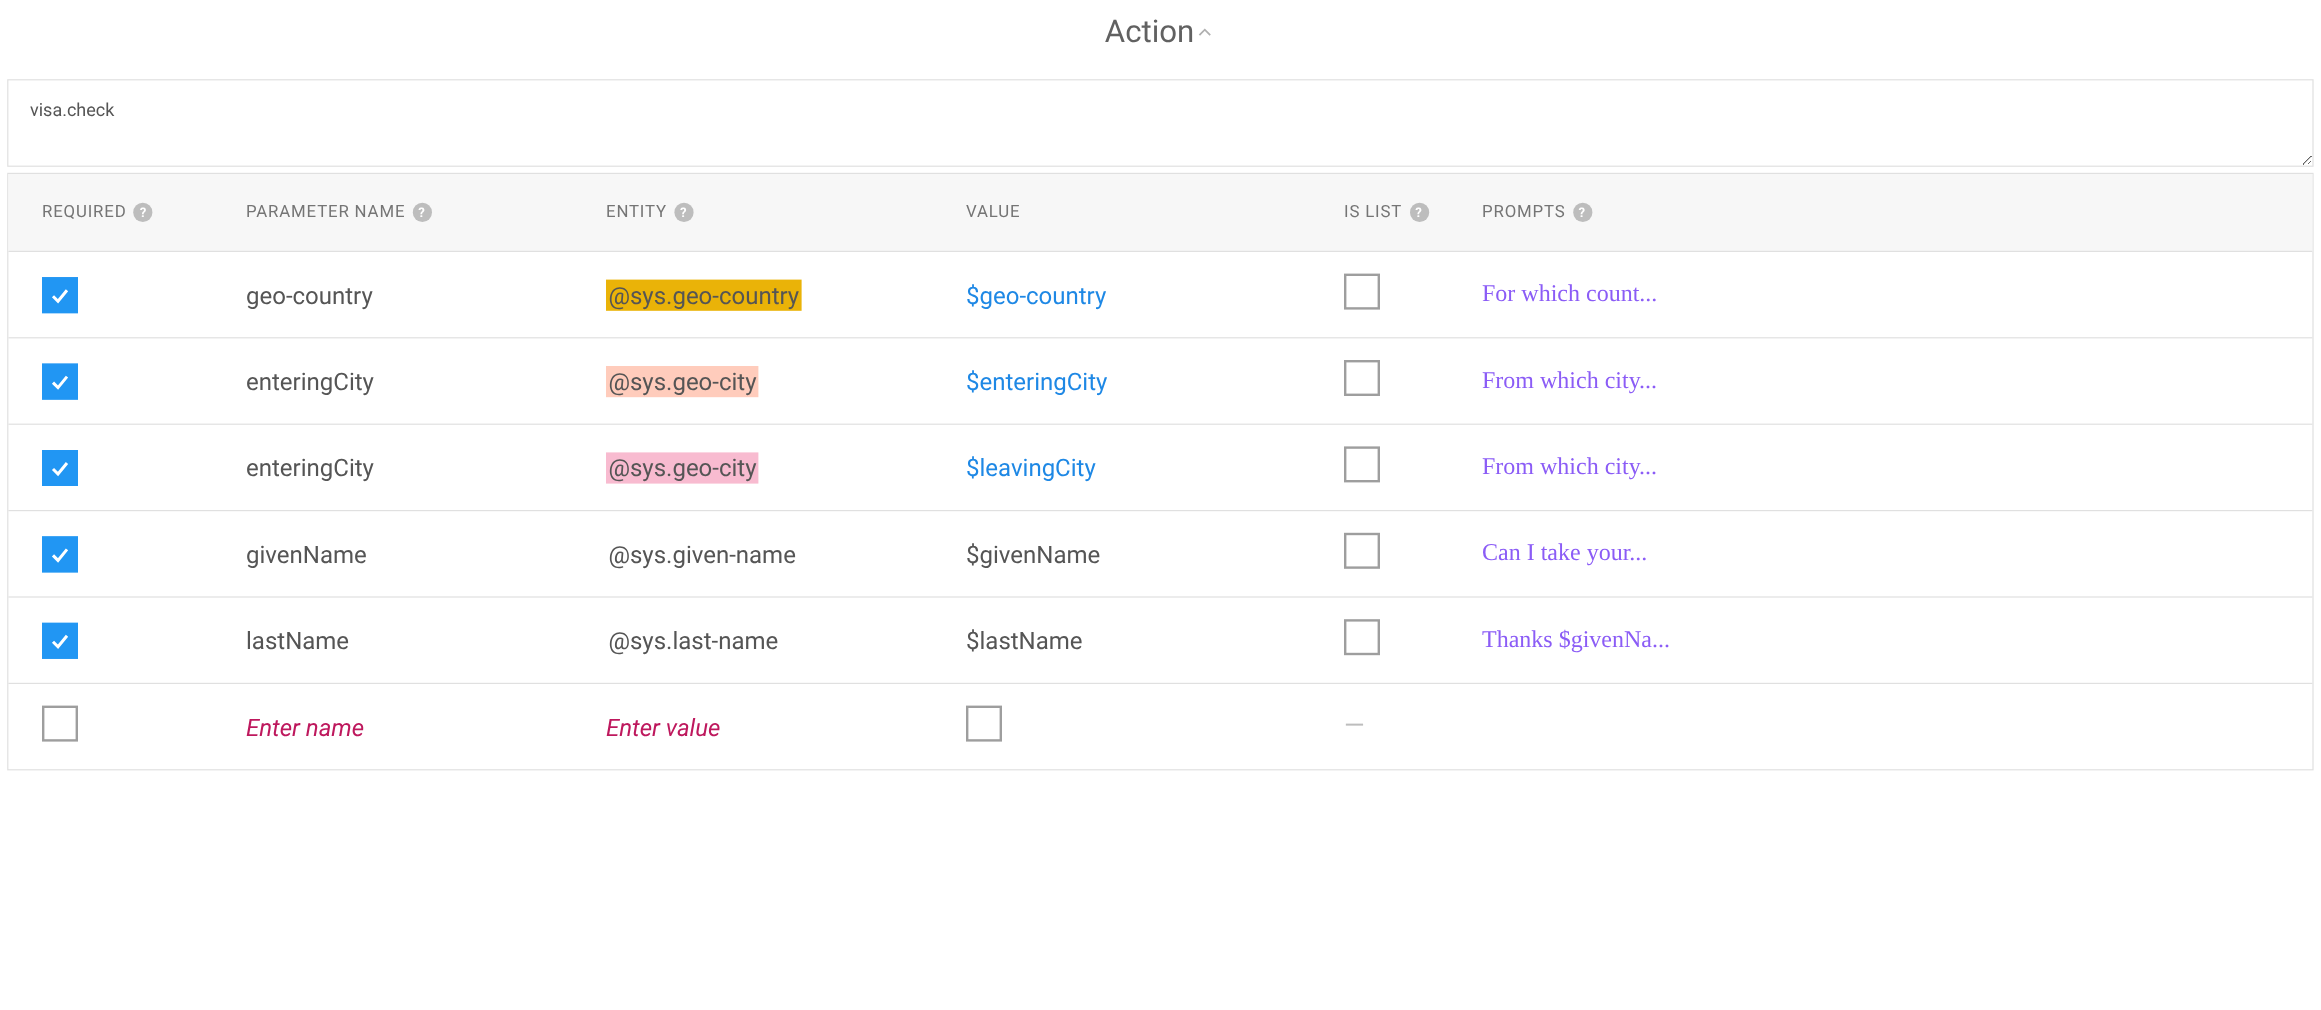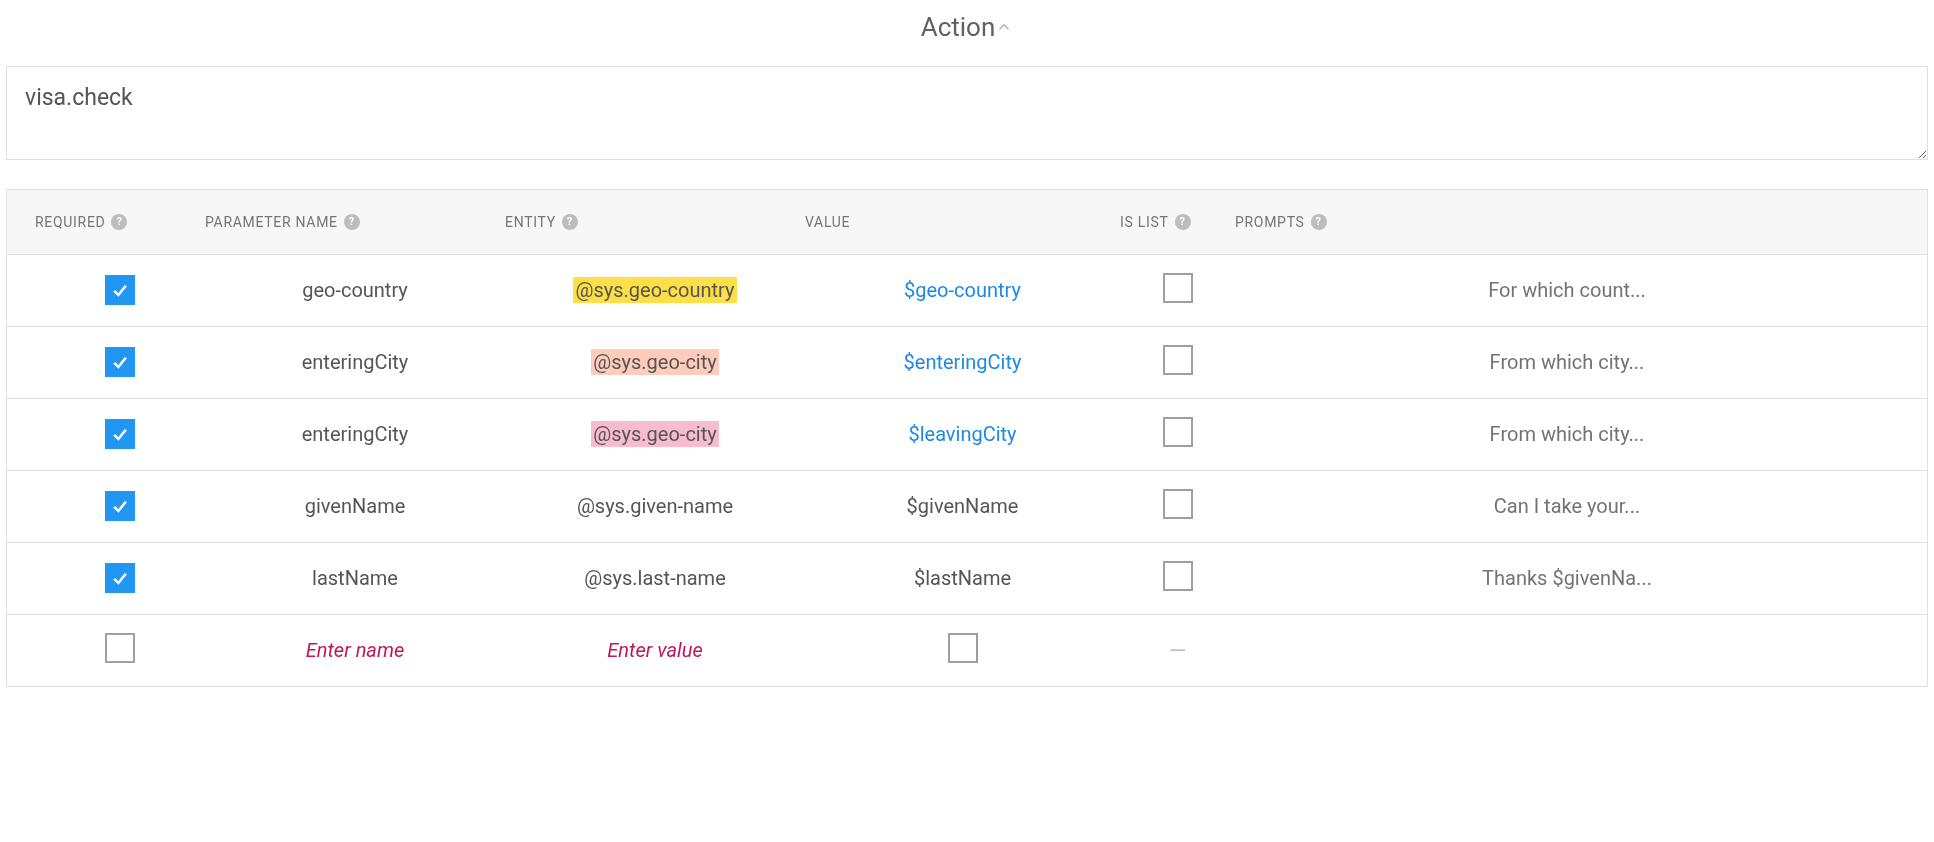--- a/index.html
+++ b/index.html
@@ -23,35 +23,33 @@
   }
   .chevron {
     width: 18px; height: 18px;
     display: inline-block;
   }
   .chevron svg { width: 100%; height: 100%; stroke: #b0b0b0; stroke-width: 2; fill: none; }
   .action-input {
     width: 100%;
     border: 1px solid #e0e0e0;
     padding: 16px 18px;
-    font-size: 23px;
+    font-size: 15px;
     color: #555;
     font-family: inherit;
     resize: both;
     min-height: 58px;
     line-height: 1.3;
     overflow: hidden;
     background: #fff;
   }
 
   .table {
-    margin-top: 24px;
     border: 1px solid #e0e0e0;
     width: 100%;
-    text-align: center;
   }
   .thead {
     display: grid;
     grid-template-columns: 170px 300px 300px 315px 115px 1fr;
     background: #f7f7f7;
     border-bottom: 1px solid #e0e0e0;
     padding: 24px 28px;
     align-items: center;
   }
   .th {
@@ -94,25 +92,25 @@
     background: #fff;
   }
   .checkbox.checked {
     background: #2196f3;
     border-color: #2196f3;
   }
   .checkbox.checked svg { stroke: #fff; stroke-width: 3; fill: none; width: 20px; height: 20px; }
 
   .cell { font-size: 20px; color: #555; }
   .cell.placeholder { color: #be185d; font-style: italic; }
-  .cell.link { color: #737373; cursor: pointer; }
+  .cell.link { color: #8b5cf6; cursor: pointer; font-family: Liberation Serif, serif; }
   .cell.value-link { color: #1e88e5; }
 
   .entity-chip { display: inline; padding: 1px 2px; }
-  .hl-yellow { background: #fde047; }
+  .hl-yellow { background: #eab308; }
   .hl-orange { background: #ffccbc; }
   .hl-pink   { background: #f8bbd0; }
 
   .dash { color: #bdbdbd; font-size: 22px; }
 </style>
 </head>
 <body>
 
 
 

